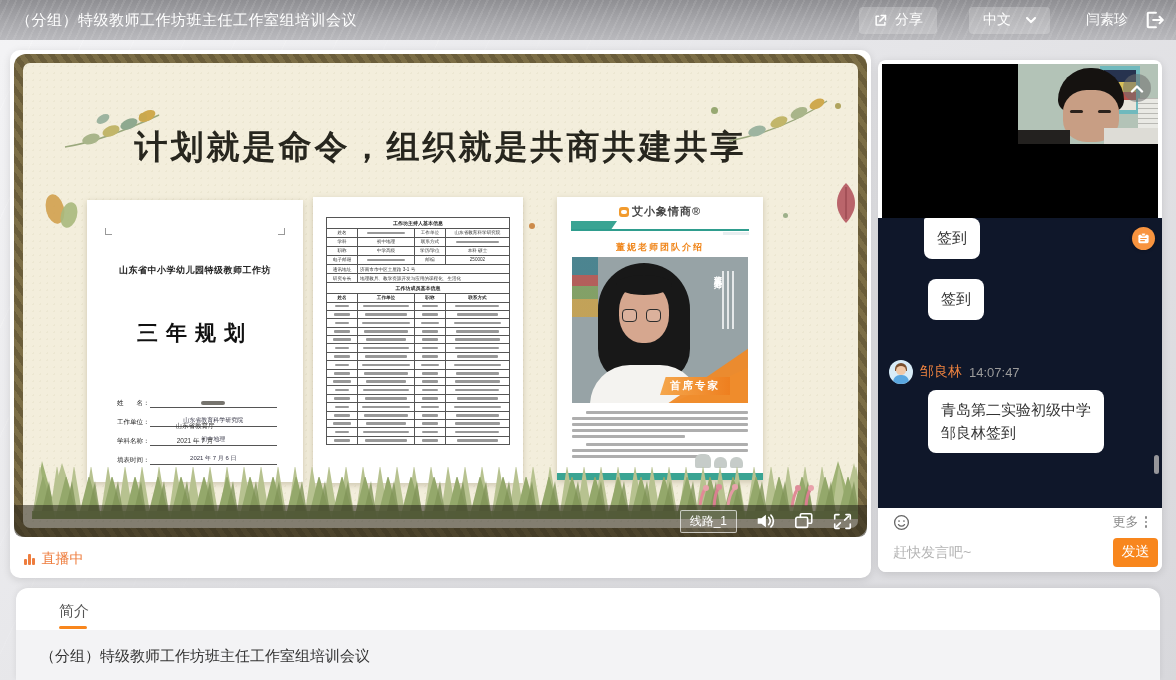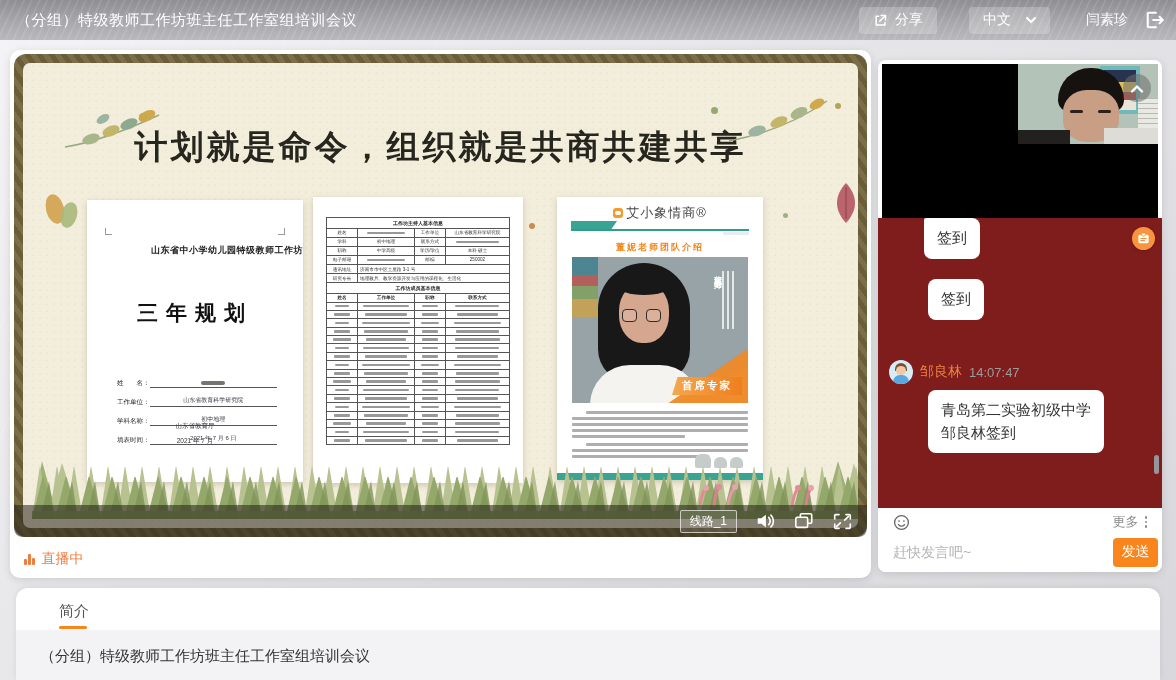--- a/index.html
+++ b/index.html
@@ -36,21 +36,21 @@
     background-image:radial-gradient(rgba(190,180,140,.12) 1px, transparent 1px); background-size:7px 7px; }
   #slide-title { position:absolute; left:0; right:0; top:62px; text-align:center;
     font-size:33px; font-weight:800; color:#27261e; letter-spacing:3px;
     font-family:"DejaVu Sans",sans-serif; }
   
   .doc { position:absolute; background:#fff; box-shadow:0 2px 6px rgba(90,80,40,.25); }
   #doc-cover { left:64px; top:137px; width:216px; height:282px; padding-top:4px; }
   #doc-table { left:290px; top:134px; width:210px; height:286px; padding:20px 13px; }
   #doc-poster { left:534px; top:134px; width:206px; height:283px; }
   
-  .cov-head { margin-top:40px; text-align:right; font-size:9px; font-weight:bold; color:#222; letter-spacing:.5px; }
+  .cov-head { margin-top:60px; text-align:center; font-size:9px; font-weight:bold; color:#222; letter-spacing:.5px; }
   .cov-big  { margin-top:42px; text-align:center; font-size:21px; font-weight:bold; color:#111; letter-spacing:8px; }
   .cov-fields { margin:52px 26px 0 30px; }
   .cov-field { display:flex; align-items:flex-end; margin-bottom:8px; }
   .cov-field .flabel { font-size:6.5px; color:#222; white-space:nowrap; }
   .cov-field .fline { flex:1; border-bottom:.5px solid #555; text-align:center; font-size:6px; color:#334; padding-bottom:1px; }
   .inkbar { display:inline-block; width:24px; height:4px; background:#55524a; border-radius:2px; filter:blur(.7px); opacity:.8; }
   .cov-footer { position:absolute; left:0; right:0; bottom:34px; text-align:center; font-size:6.5px; color:#333; line-height:2.2; }
   .cropmark { position:absolute; width:7px; height:7px; border-color:#999; border-style:solid; }
   .ttl-row { border:.6px solid #555; text-align:center; font-size:5px; font-weight:bold; color:#222; padding:2px 0; }
   .trow4 { display:flex; border-left:.6px solid #555; }
@@ -63,21 +63,21 @@
   .trow2 .l{width:17%; justify-content:center;} .trow2 .v{width:83%;}
   .ttl-top { border-top:.6px solid #555; }
   .mrow .tc { min-height:8.4px; }
   .mrow .tc.hd { font-weight:bold; }
   .cellbar { display:inline-block; height:2.6px; background:#777; opacity:.75; border-radius:1px; }
   
   #doc-poster { overflow:hidden; }
   .po-brand { margin-top:7px; display:flex; justify-content:center; align-items:center; gap:3px; }
   .po-logo { width:10px; height:10px; border-radius:3px; background:#f29b2e; position:relative; }
   .po-logo::after{ content:""; position:absolute; left:2px; top:3px; width:6px; height:4px; border-radius:2px; background:#fff;}
-  .po-brand span { font-size:13px; font-weight:normal; color:#474747; letter-spacing:1px; }
+  .po-brand span { font-size:11px; font-weight:bold; color:#474747; letter-spacing:1px; }
   .po-tab { position:absolute; left:14px; top:24px; width:46px; height:8px; background:#3aa493;
     clip-path:polygon(0 0,100% 0,88% 100%,0 100%); }
   .po-rule { position:absolute; left:14px; right:14px; top:32px; height:1.6px; background:#2f9d8e; }
   .po-ruledot { position:absolute; right:14px; top:35px; width:26px; height:3px; background:#e8eef0; }
   .po-title { position:absolute; left:0; right:0; top:44px; text-align:center; font-size:9px; font-weight:bold; color:#f08519; letter-spacing:2px; }
   .po-photo { position:absolute; left:15px; top:60px; width:176px; height:146px; background:#97a3a6; overflow:hidden; }
   .po-art { position:absolute; left:0; top:0; width:26px; height:60px;
      background:linear-gradient(180deg,#3f7f8c 0 30%, #b8534e 30% 48%, #7fa05c 48% 70%, #caa24b 70% 100%); opacity:.85;}
   .po-hair { position:absolute; left:26px; top:6px; width:92px; height:120px; border-radius:46px 46px 34px 34px; background:#181818; }
   .po-face { position:absolute; left:47px; top:26px; width:50px; height:60px; border-radius:46%; background:#d6a78f; }
@@ -85,21 +85,21 @@
   .po-glass1,.po-glass2 { position:absolute; top:52px; width:15px; height:13px; border:1.4px solid #2c2c2c; border-radius:4px; background:rgba(255,255,255,.12); }
   .po-glass1{ left:50px; } .po-glass2{ left:74px; }
   .po-shirt { position:absolute; left:18px; bottom:-6px; width:110px; height:44px; border-radius:40px 40px 0 0; background:#f4f3f0; }
   .po-vname { position:absolute; right:26px; top:12px; writing-mode:vertical-rl; color:#fff; font-size:8px; font-weight:bold; letter-spacing:2px; }
   .po-vbars { position:absolute; right:14px; top:14px; display:flex; gap:2.5px; }
   .po-vbars i { width:2.5px; height:58px; background:rgba(255,255,255,.75); }
   .po-wedge { position:absolute; right:-20px; bottom:-14px; width:120px; height:82px; background:#ef8a28;
      clip-path:polygon(100% 0,100% 100%,0 100%); opacity:.95;}
   .po-wedge2 { position:absolute; right:-10px; bottom:-30px; width:150px; height:70px; background:#f6b565;
      clip-path:polygon(100% 0,100% 100%,0 100%); opacity:.8;}
-  .po-badge { position:absolute; right:6px; bottom:8px; padding:2px 10px; color:#fff; font-size:10.5px; font-weight:bold;
+  .po-badge { position:absolute; right:18px; bottom:8px; padding:2px 10px; color:#fff; font-size:10.5px; font-weight:bold;
      letter-spacing:2px; background:linear-gradient(90deg,#f5a74d,#ee7f1f); clip-path:polygon(8% 0,100% 0,100% 100%,0 100%);text-align:center; }
   .po-par { position:absolute; left:15px; width:176px; }
   .po-par i { display:block; height:2.6px; background:#9a9a9a; border-radius:1px; margin-bottom:3.4px; opacity:.8;}
   .po-eleph { position:absolute; right:20px; bottom:12px; display:flex; gap:3px; align-items:flex-end; }
   .po-eleph b { width:13px; height:11px; background:#c6ccc9; border-radius:6px 6px 2px 2px; }
   .po-eleph b:nth-child(1){width:16px;height:14px;}
   .po-foot { position:absolute; left:0; right:0; bottom:0; height:7px; background:#3aa493; }
   
   #grass { position:absolute; left:9px; right:9px; bottom:9px; height:58px; }
   
@@ -129,21 +129,21 @@
   .cam-hair { position:absolute; left:40px; top:4px; width:66px; height:44px; border-radius:32px 32px 12px 12px; background:#151210; }
   .cam-face { position:absolute; left:45px; top:26px; width:56px; height:52px; border-radius:42%; background:#c89e84; }
   .cam-brow { position:absolute; width:13px; height:3px; background:#2c221c; border-radius:2px; top:46px; }
   .cam-shirt { position:absolute; left:86px; bottom:0; width:54px; height:16px; background:#dddcd6; }
   .cam-shoulder { position:absolute; left:0; bottom:0; width:52px; height:14px; background:#23211f; }
   #chev-btn { position:absolute; right:7px; top:10px; width:28px; height:28px; border-radius:50%;
      background:rgba(110,110,110,.55); border:none; cursor:pointer; display:flex; align-items:center; justify-content:center; }
   #sb-tabbar { height:30px; flex:none; display:flex; align-items:center; padding-left:23px; background:#fff; }
   #chat-tab { position:relative; font-size:15px; color:#333; cursor:pointer; padding-bottom:2px; }
   #chat-tab::after { content:""; position:absolute; left:1px; right:1px; bottom:-6px; height:3px; border-radius:2px; background:#f7861d; }
-  #chat-list { flex:1; background:#7f1d1d; position:relative; overflow:hidden; }
+  #chat-list { flex:1; background:#0f172a; position:relative; overflow:hidden; }
   .bubble { display:inline-block; background:#fff; border-radius:8px; padding:9px 13px; font-size:15px; color:#333; line-height:1.5; }
   #pinned-bubble { position:absolute; left:46px; top:0px; border-top-left-radius:2px; }
   #clip-btn { position:absolute; right:7px; top:9px; width:23px; height:23px; border-radius:50%; background:#f8943f;
      border:none; cursor:pointer; display:flex; align-items:center; justify-content:center; box-shadow:0 1px 3px rgba(0,0,0,.2); }
   .msg { position:absolute; left:11px; right:10px; }
   .msg-head { display:flex; align-items:center; gap:7px; }
   .avatar { width:24px; height:24px; border-radius:50%; background:#d8ecf8; position:relative; overflow:hidden; flex:none; }
   .avatar .a-hair{ position:absolute; left:6px; top:3px; width:12px; height:8px; border-radius:6px 6px 0 0; background:#7a4f2d;}
   .avatar .a-face{ position:absolute; left:7px; top:6px; width:10px; height:9px; border-radius:50%; background:#f0c9a8;}
   .avatar .a-body{ position:absolute; left:4px; top:15px; width:16px; height:9px; border-radius:7px 7px 0 0; background:#5aa7e0;}

